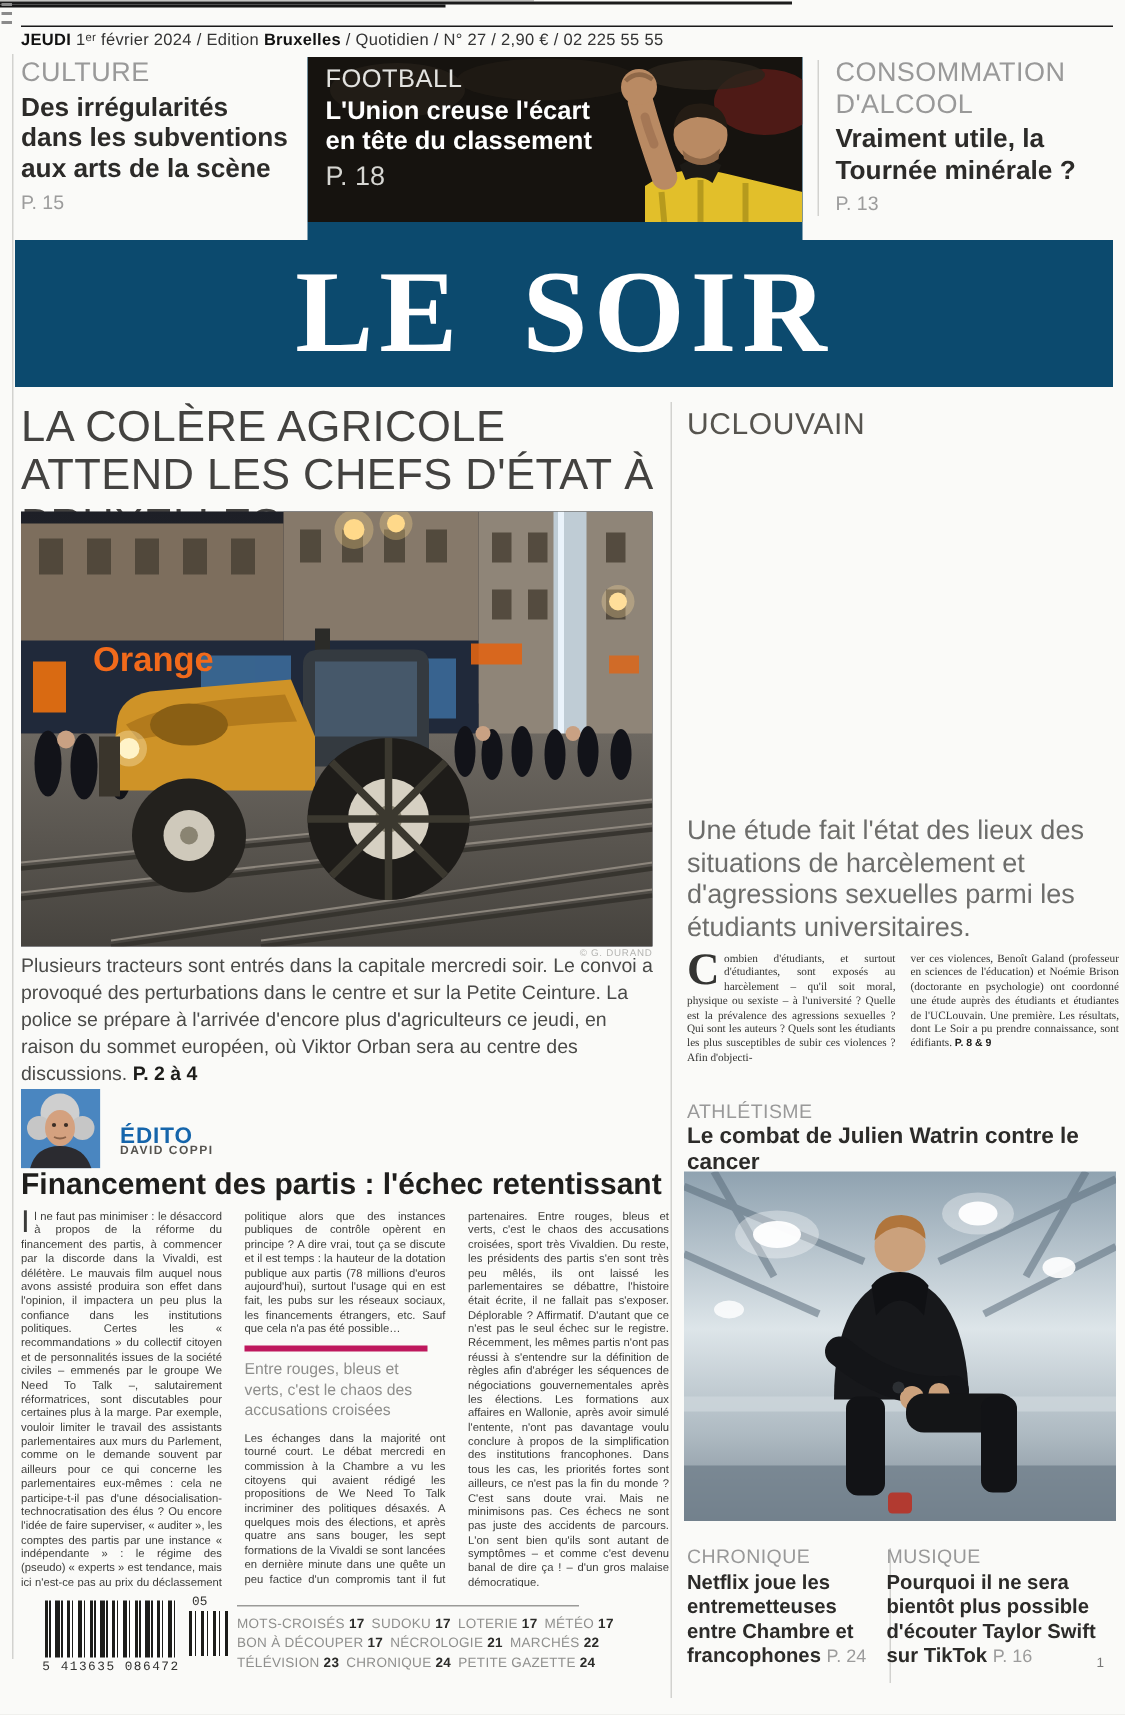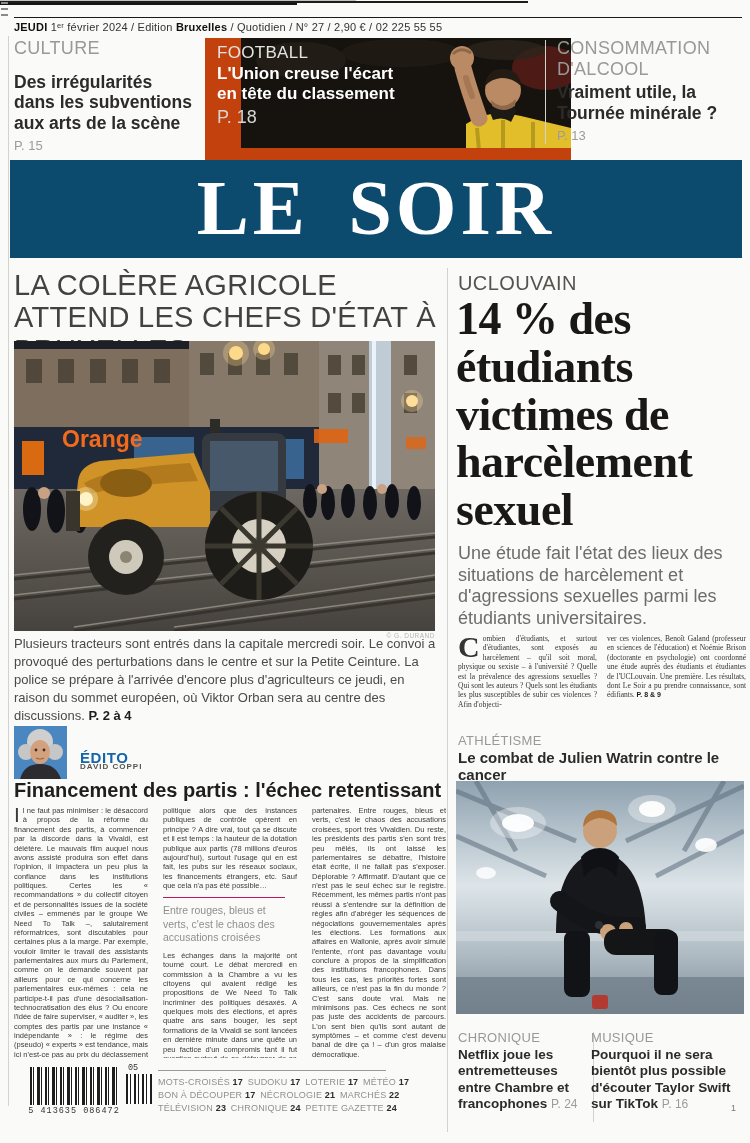--- a/index.html
+++ b/index.html
@@ -10,23 +10,23 @@
   .regmark{position:absolute;background:#8a8a8a;width:7px;height:2px;left:1px;}
   .top-rule{position:absolute;left:14px;right:8px;top:17px;height:1px;background:#1a1a1a;}
   .dateline{position:absolute;left:14px;top:21px;font-size:11px;color:#333;letter-spacing:.2px;}
   .dateline .b{font-weight:bold;color:#111;}
   
   .kicker{font-weight:400;color:#999;letter-spacing:.3px;}
   .t-title{font-weight:bold;color:#2c2b29;line-height:1.16;}
   .t-page{color:#9c9c9c;}
   .culture{left:14px;top:38px;width:182px;}
   .culture .kicker{font-size:18px;}
-  .culture .t-title{font-size:17.5px;margin-top:13px;}
+  .culture .t-title{font-size:17.5px;margin-top:2px;}
   .culture .t-page{font-size:13px;margin-top:5px;}
-  .fb{left:205px;top:38px;width:330px;height:134px;background:#c2410c;overflow:hidden;padding-left:36px;}
+  .fb{left:205px;top:38px;width:330px;height:134px;background:#0c4a6e;overflow:hidden;}
   .fb-text{position:absolute;left:12px;top:5px;z-index:3;}
   .fb-text .kicker{font-size:17px;color:#e3e3e0;}
   .fb-text .t-title{font-size:17px;color:#fff;line-height:1.18;width:190px;margin-top:1px;}
   .fb-text .t-page{font-size:18px;color:#d6d6d2;margin-top:3px;}
   .vline{position:absolute;width:1px;background:#d2d2cf;}
   .conso{left:557px;top:38px;width:185px;}
   .conso .kicker{font-size:18px;line-height:1.15;}
   .conso .t-title{font-size:17.5px;margin-top:3px;}
   .conso .t-page{font-size:13px;margin-top:5px;}
   
@@ -54,21 +54,21 @@
   
   .avatar{left:14px;top:726px;width:53px;height:53px;overflow:hidden;}
   .edito-label{left:80px;top:733px;font-size:15px;font-weight:bold;color:#1565ab;letter-spacing:.6px;margin-top:16px;}
   .edito-rule{left:78px;top:756px;width:356px;height:1px;background:#c3c3c1;}
   .edito-author{left:80px;top:762px;font-size:8px;font-weight:bold;color:#55534f;letter-spacing:1px;}
   .edito-hl{left:14px;top:779px;width:432px;font-size:20px;font-weight:bold;color:#1f1e1c;}
   .edito-cols{left:14px;top:806px;width:432px;height:252px;display:flex;gap:15px;overflow:hidden;
               font-size:7.5px;line-height:1.25;color:#3b3b39;text-align:justify;}
   .edito-cols .col{flex:1;}
   .edito-cols .col1::first-letter{float:left;font-size:21px;line-height:17px;padding:0 3px 0 0;}
-  .pullquote{border-top:1px solid #be185d;margin:7px 12px 7px 0;padding-top:6px;
+  .pullquote{border-top:4px solid #be185d;margin:7px 12px 7px 0;padding-top:6px;
              font-size:10.5px;line-height:1.25;color:#8e8e8c;text-align:left;font-weight:400;}
   .edito-cols p{margin:0 0 6px 0;}
   
   .ath{left:458px;top:733px;width:288px;}
   .ath .kicker{font-size:13px;}
   .ath .t-title{font-size:15px;margin-top:1px;}
   .ath .t-page{font-size:12px;margin-top:2px;}
   .ath-photo{left:456px;top:781px;width:288px;height:233px;overflow:hidden;background:#9fb0bc;}
   .chron{left:458px;top:1030px;width:132px;}
   .mus{left:591px;top:1030px;width:144px;}
@@ -263,21 +263,20 @@
   </div>
 
   <div class="abs credit">© G. DURAND</div>
 
   <div class="abs caption">
     <span>Plusieurs tracteurs sont entrés dans la capitale mercredi soir. Le convoi a provoqué des perturbations dans le centre et sur la Petite Ceinture. La police se prépare à l'arrivée d'encore plus d'agriculteurs ce jeudi, en raison du sommet européen, où Viktor Orban sera au centre des discussions. </span><span class="pg">P. 2 à 4</span>
   </div>
 
   <div class="vline main-vline"></div>
   <div class="abs uc-kicker">UCLOUVAIN</div>
-  <div class="abs uc-hl">14 % des étudiants victimes de harcèlement sexuel</div>
   <div class="abs uc-deck">Une étude fait l'état des lieux des situations de harcèlement et d'agressions sexuelles parmi les étudiants universitaires.</div>
   <div class="abs uc-body">
     <div class="col col1">Combien d'étudiants, et surtout d'étudiantes, sont exposés au harcèlement – qu'il soit moral, physique ou sexiste – à l'université ? Quelle est la prévalence des agressions sexuelles ? Qui sont les auteurs ? Quels sont les étudiants les plus susceptibles de subir ces violences ? Afin d'objecti-</div>
     <div class="col">
       <span>ver ces violences, Benoît Galand (professeur en sciences de l'éducation) et Noémie Brison (doctorante en psychologie) ont coordonné une étude auprès des étudiants et étudiantes de l'UCLouvain. Une première. Les résultats, dont Le Soir a pu prendre connaissance, sont édifiants. </span><span class="pg">P. 8 &amp; 9</span>
     </div>
   </div>
 
   <div class="abs avatar">
     <svg width="53" height="53" viewBox="0 0 53 53">

